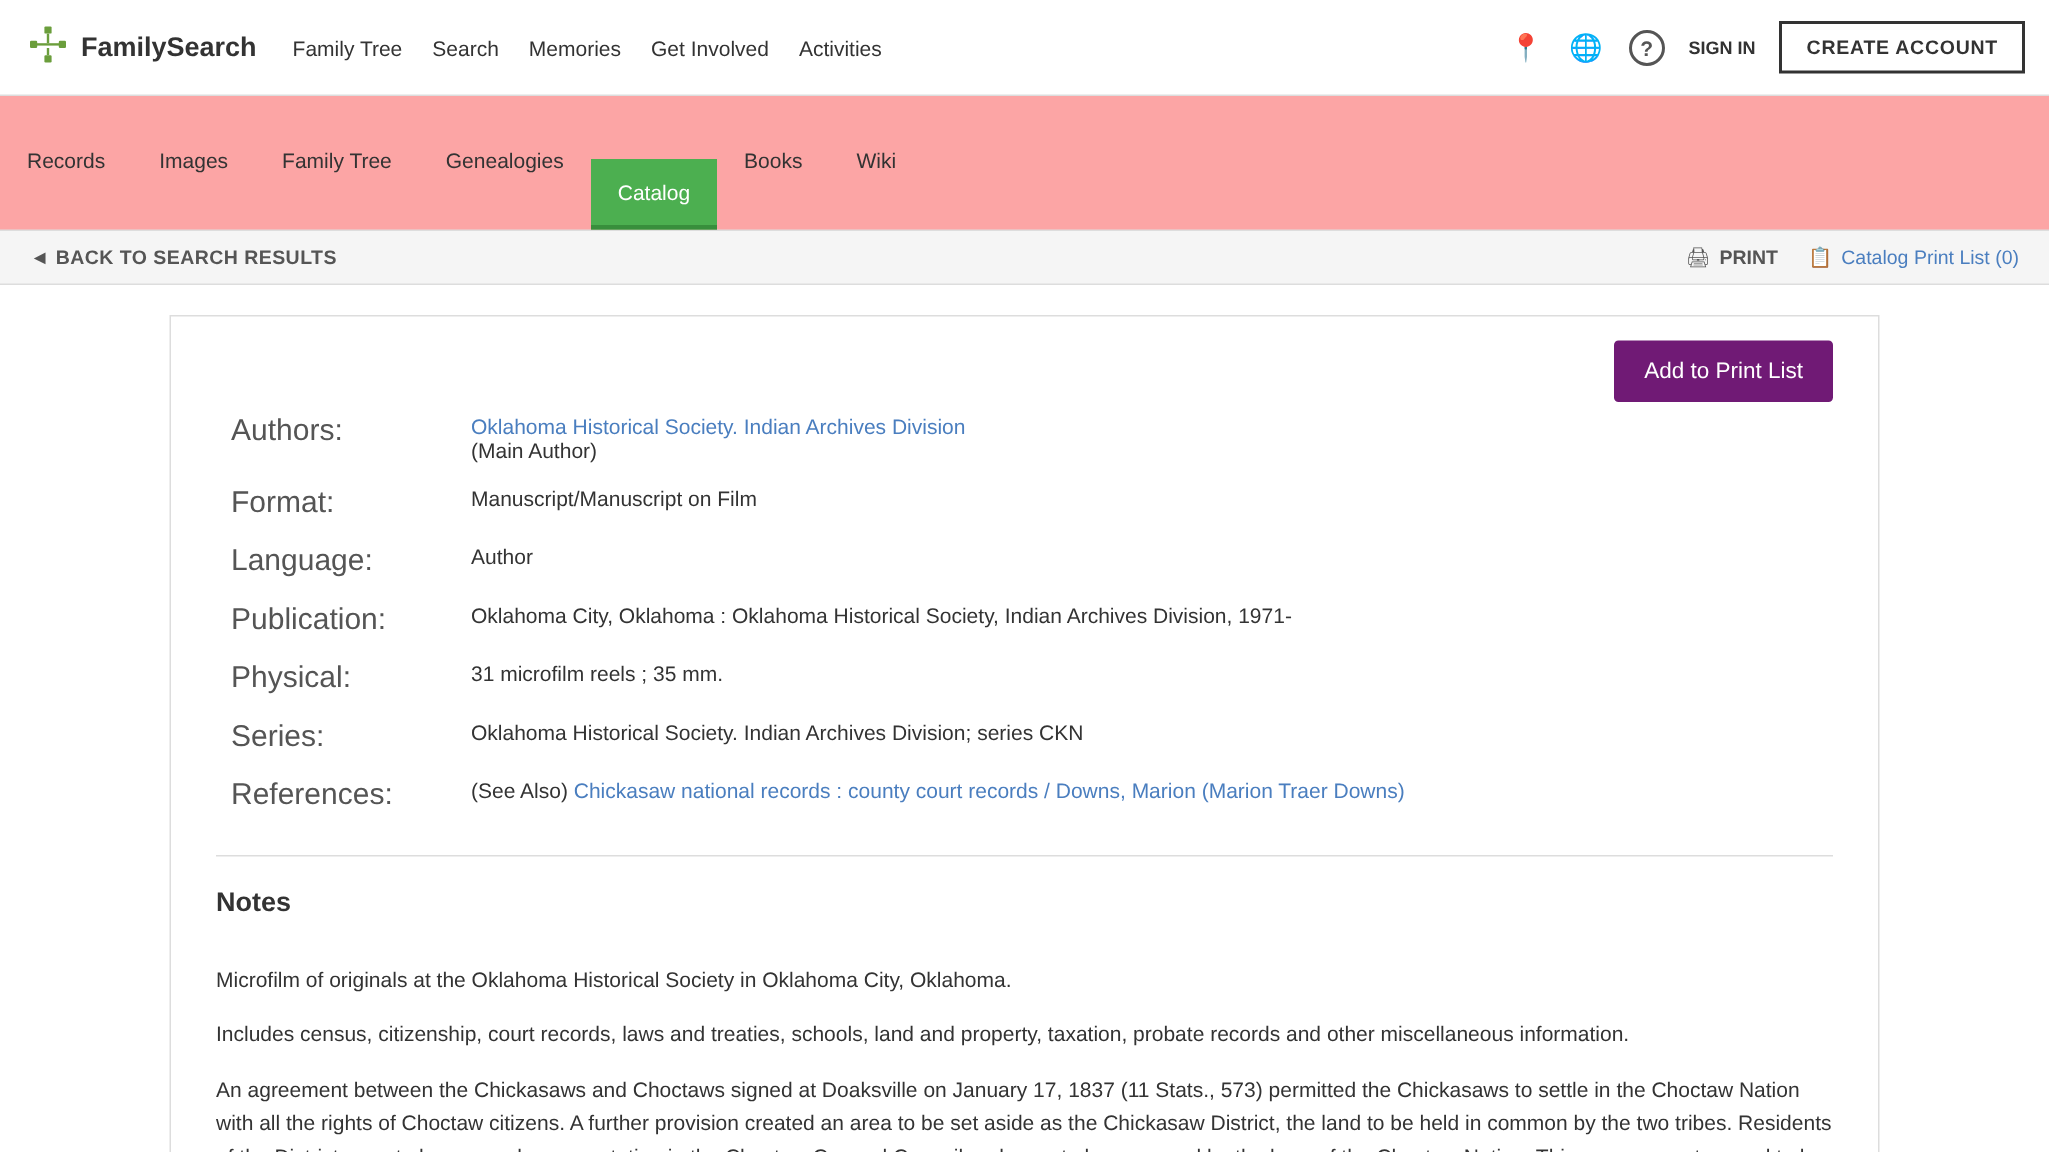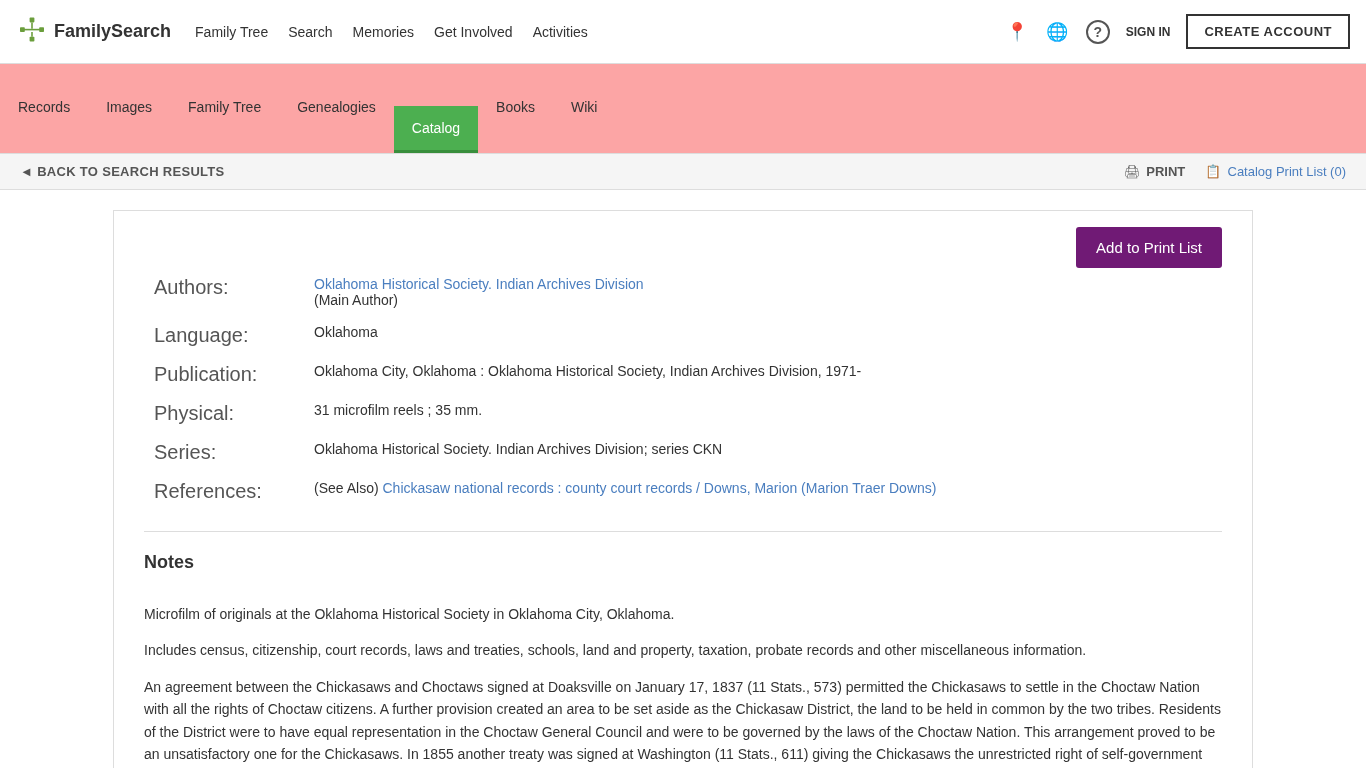--- a/index.html
+++ b/index.html
@@ -284,22 +284,26 @@
     <table class="meta-table">
       <tbody>
           <tr>
         <td>Authors:</td>
         <td>
           <a class="meta-link">Oklahoma Historical Society. Indian Archives Division</a><br>
           <span>(Main Author)</span>
         </td>
       </tr>
       <tr>
+        <td>Format:</td>
+        <td>Manuscript/Manuscript on Film</td>
+      </tr>
+      <tr>
         <td>Language:</td>
-        <td>Oklahoma</td>
+        <td>Author</td>
       </tr>
       <tr>
         <td>Publication:</td>
         <td>Oklahoma City, Oklahoma : Oklahoma Historical Society, Indian Archives Division, 1971-</td>
       </tr>
       <tr>
         <td>Physical:</td>
         <td>31 microfilm reels ; 35 mm.</td>
       </tr>
       <tr>

